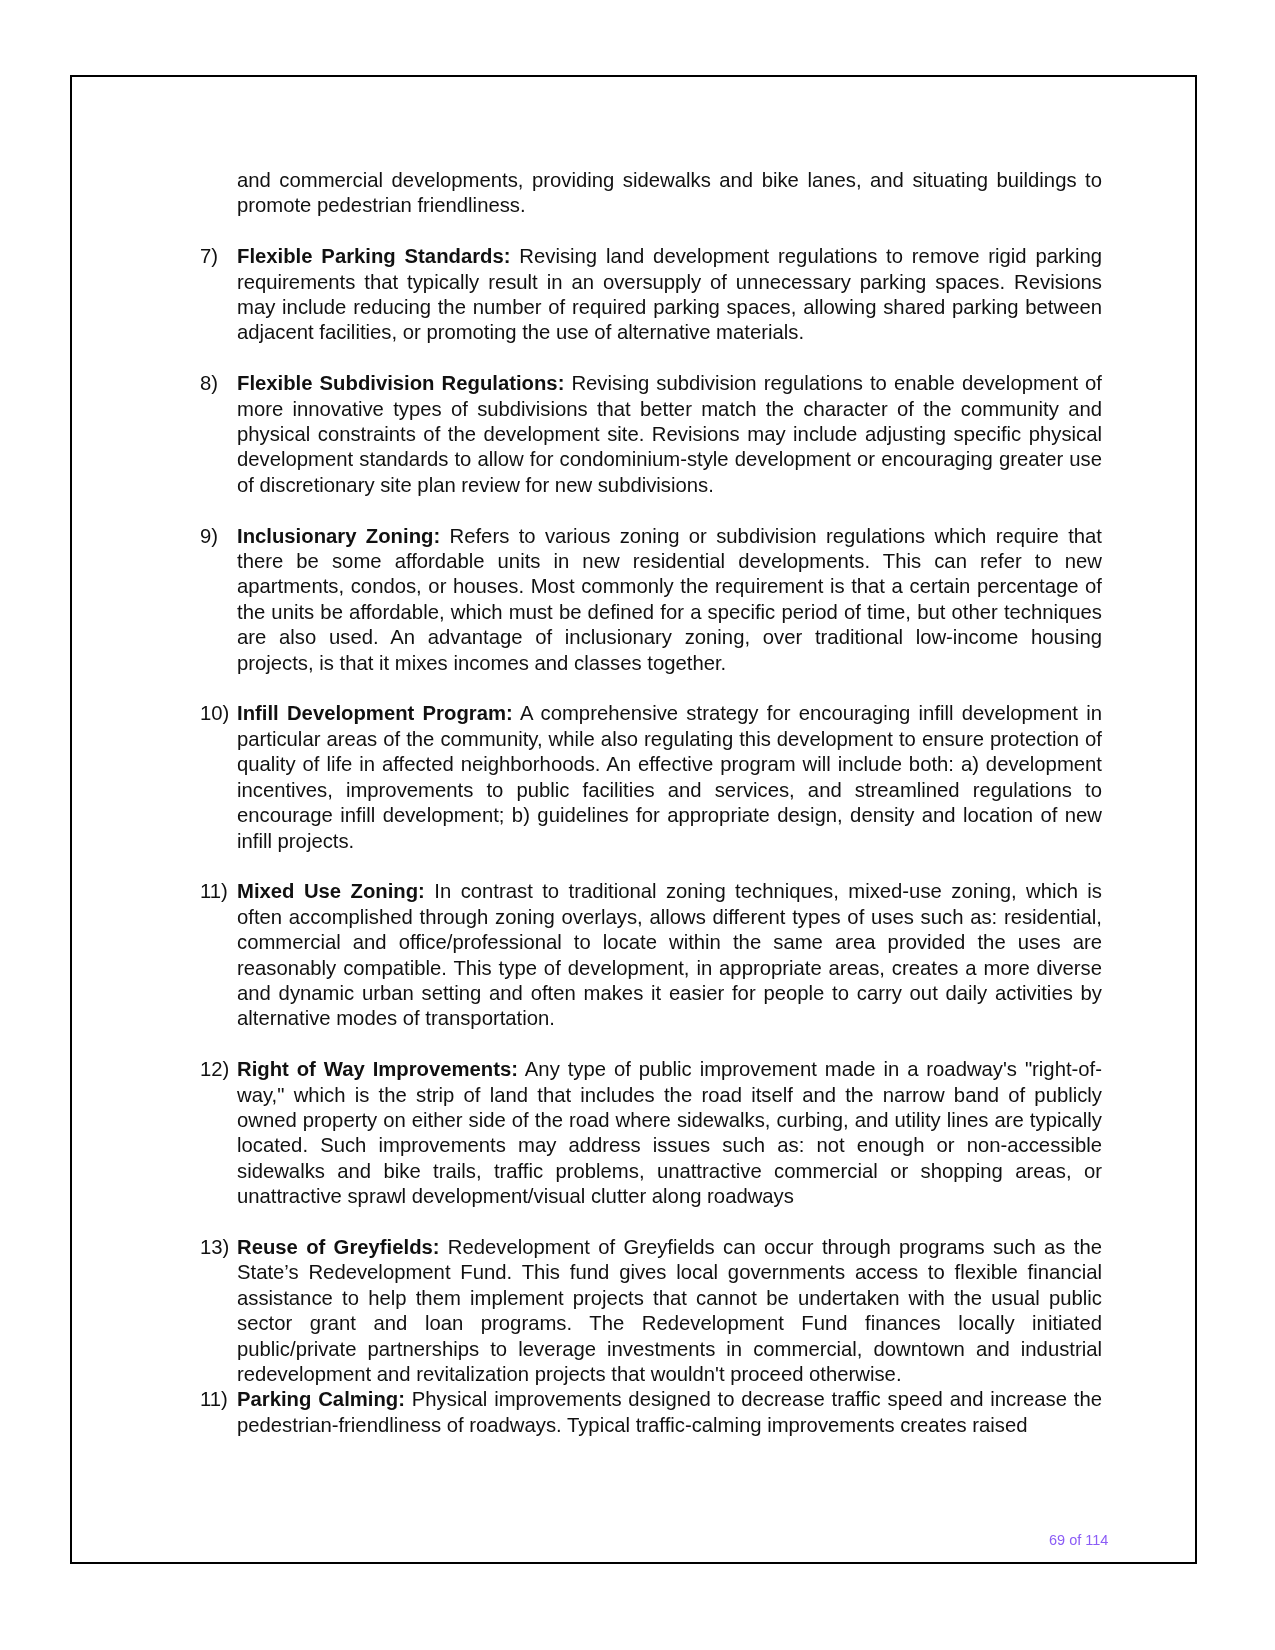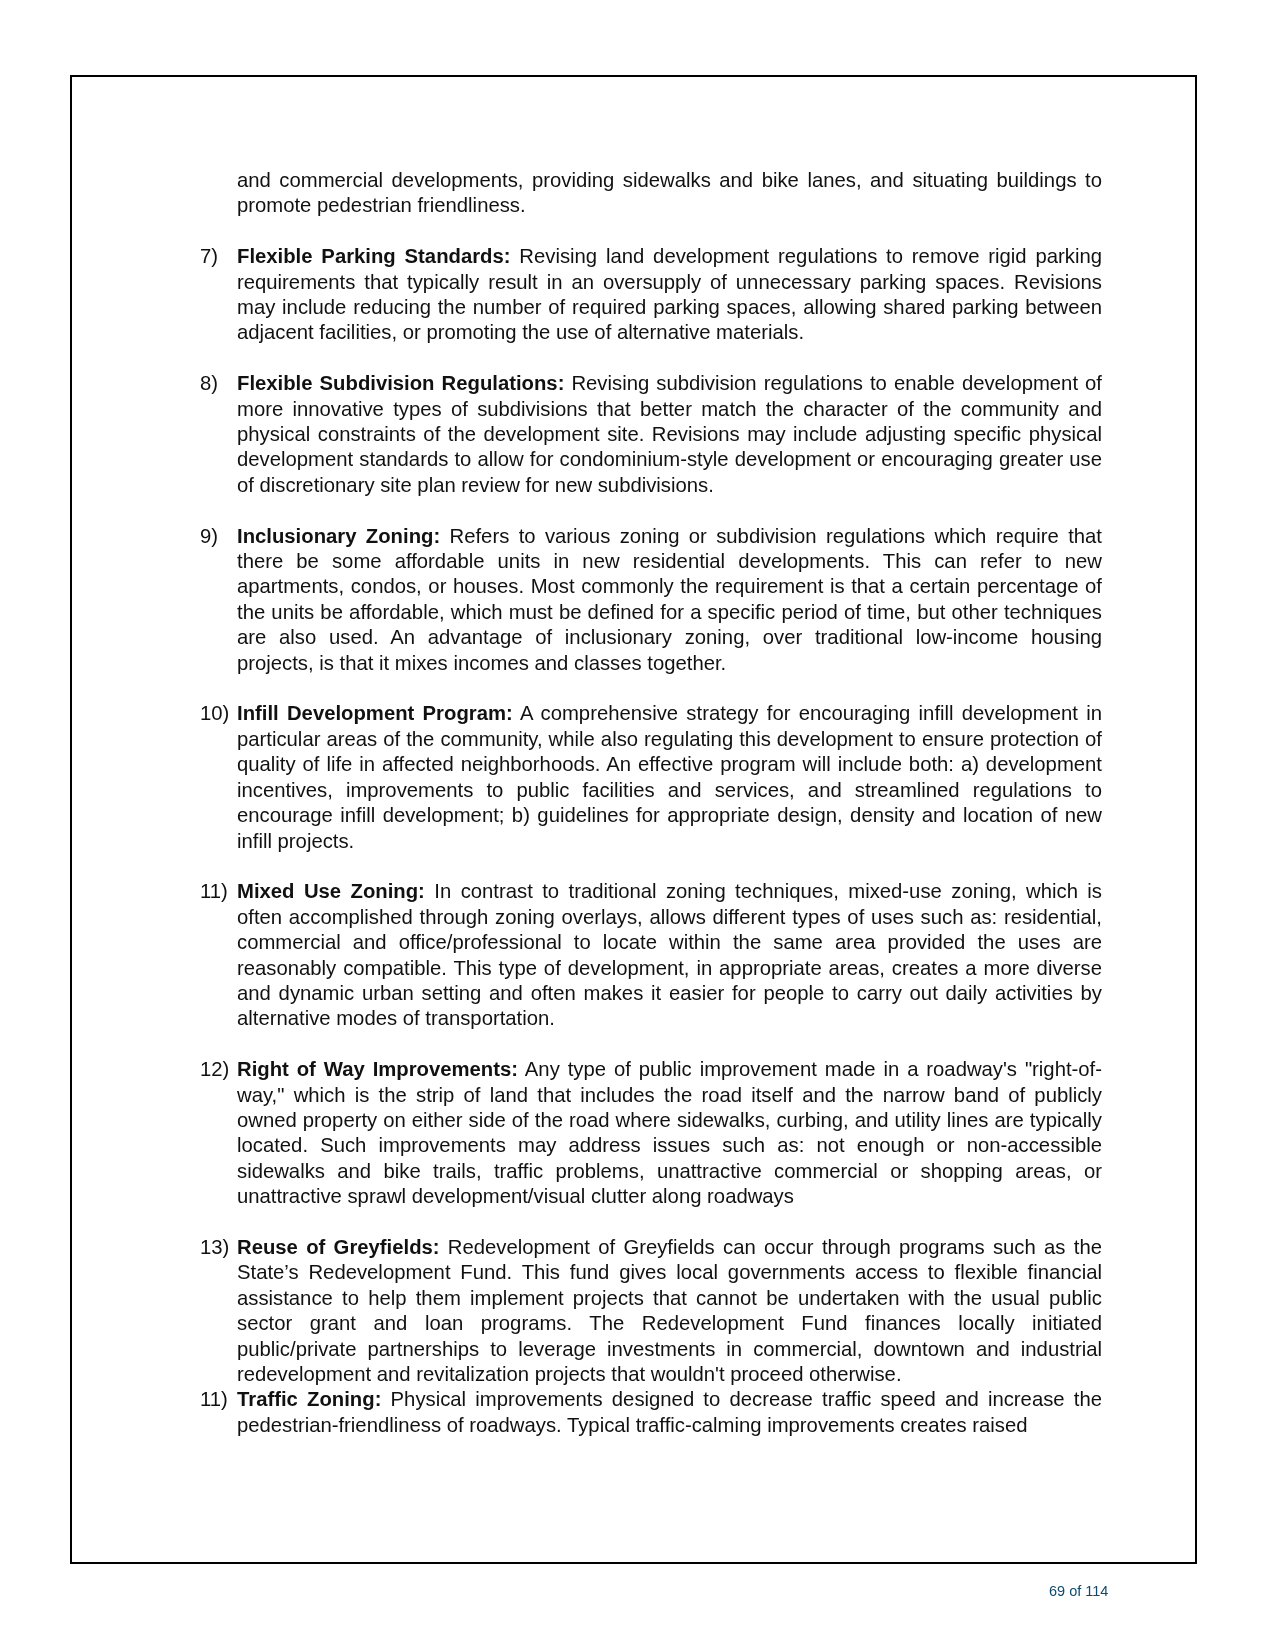--- a/index.html
+++ b/index.html
@@ -28,24 +28,24 @@
     margin: 0;
   }
   .item.gap { margin-top: 25.4px; }
   .item-num {
     position: absolute;
     left: 0; top: 0;
   }
   .item-title { font-weight: bold; }
   .footer {
     position: absolute;
-    left: 1049px; top: 1583px;
+    left: 1049px; top: 1532px;
     font-family: "Liberation Sans", sans-serif;
     font-size: 14.5px;
-    color: #0c4a6e;
+    color: #8b5cf6;
   }
 </style>
 </head>
 <body>
 
 <div class="page-frame"></div>
 
 <div class="content">
   <p class="para">and commercial developments, providing sidewalks and bike lanes, and situating buildings to promote pedestrian friendliness.</p>
 
@@ -71,17 +71,17 @@
 
   <div class="item gap">
     <span class="item-num">12)</span><span class="item-title">Right of Way Improvements:</span><span> Any type of public improvement made in a roadway's "right-of-way," which is the strip of land that includes the road itself and the narrow band of publicly owned property on either side of the road where sidewalks, curbing, and utility lines are typically located. Such improvements may address issues such as: not enough or non-accessible sidewalks and bike trails, traffic problems, unattractive commercial or shopping areas, or unattractive sprawl development/visual clutter along roadways</span>
   </div>
 
   <div class="item gap">
     <span class="item-num">13)</span><span class="item-title">Reuse of Greyfields:</span><span> Redevelopment of Greyfields can occur through programs such as the State’s Redevelopment Fund.  This fund gives local governments access to flexible financial assistance to help them implement projects that cannot be undertaken with the usual public sector grant and loan programs. The Redevelopment Fund finances locally initiated public/private partnerships to leverage investments in commercial, downtown and industrial redevelopment and revitalization projects that wouldn't proceed otherwise.</span>
   </div>
 
   <div class="item">
-    <span class="item-num">11)</span><span class="item-title">Traffic Zoning:</span><span> Physical improvements designed to decrease traffic speed and increase the pedestrian-friendliness of roadways. Typical traffic-calming improvements creates raised</span>
+    <span class="item-num">11)</span><span class="item-title">Parking Calming:</span><span> Physical improvements designed to decrease traffic speed and increase the pedestrian-friendliness of roadways. Typical traffic-calming improvements creates raised</span>
   </div>
 </div>
 
 <div class="footer">69 of 114</div>
 
 </body></html>

